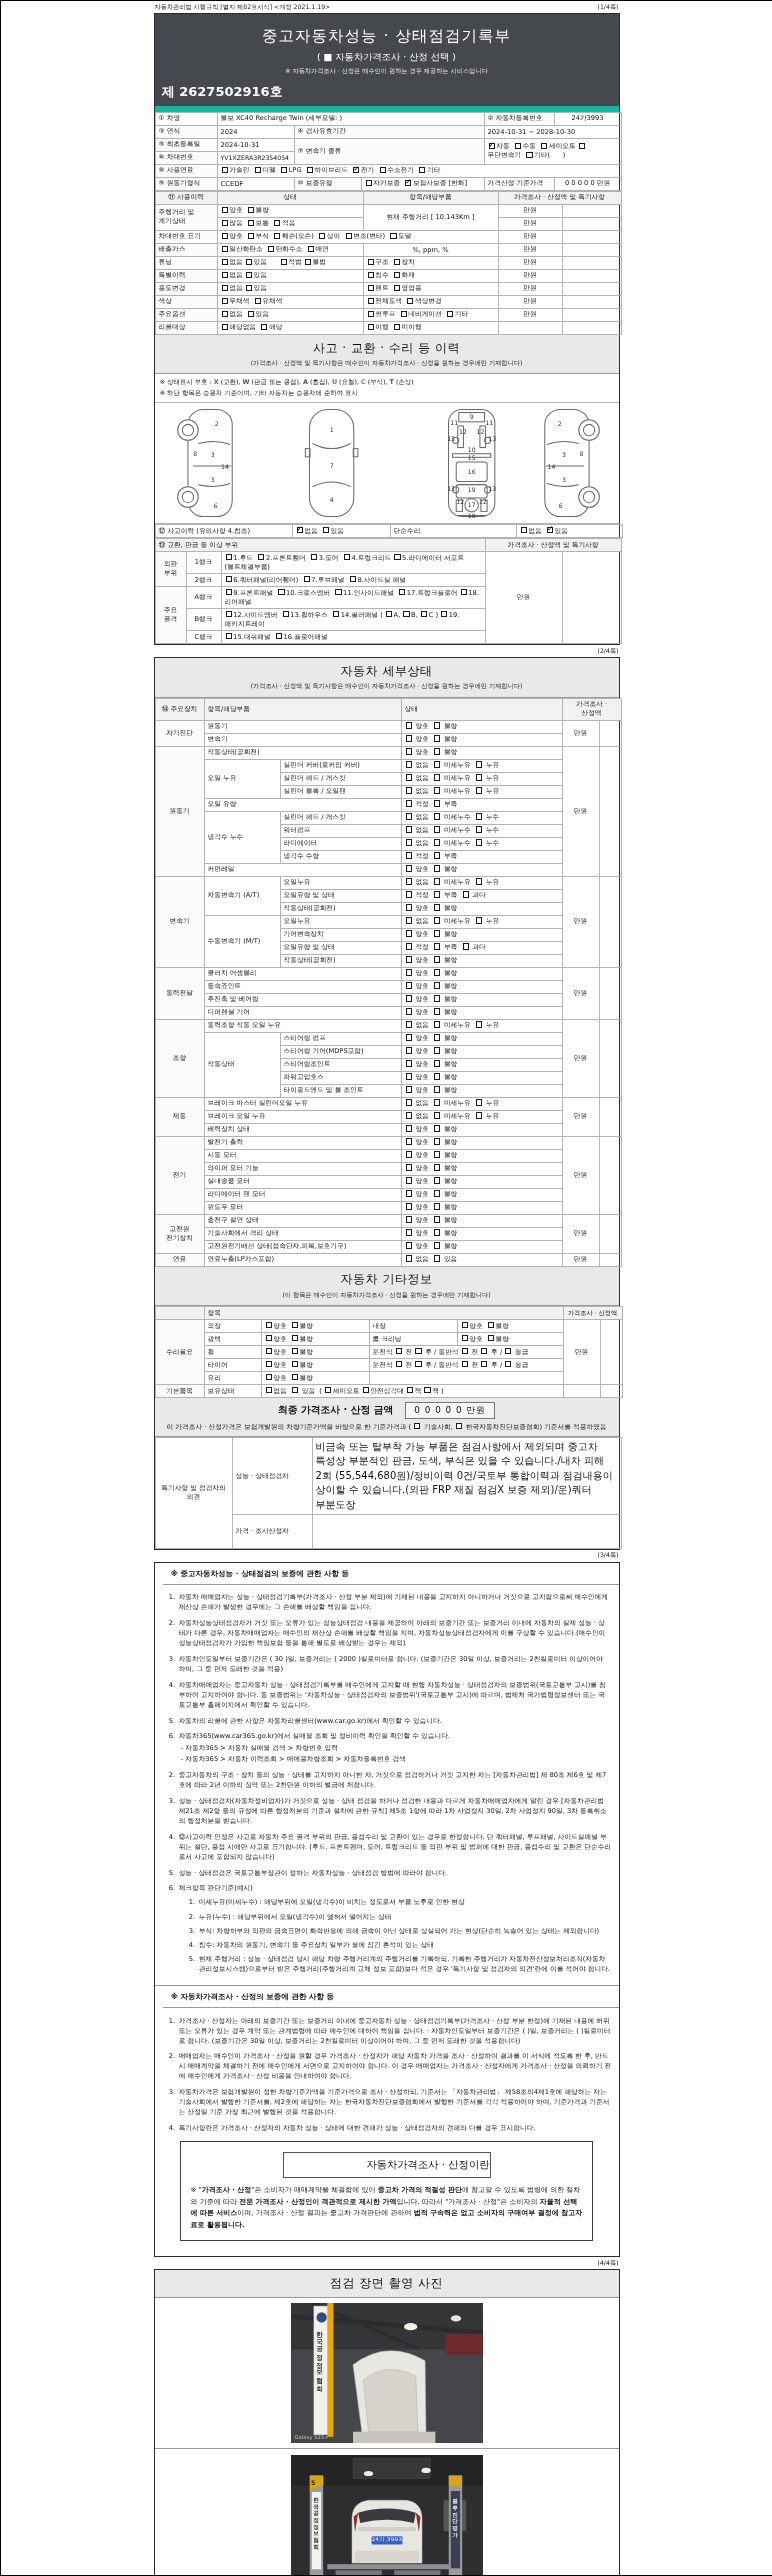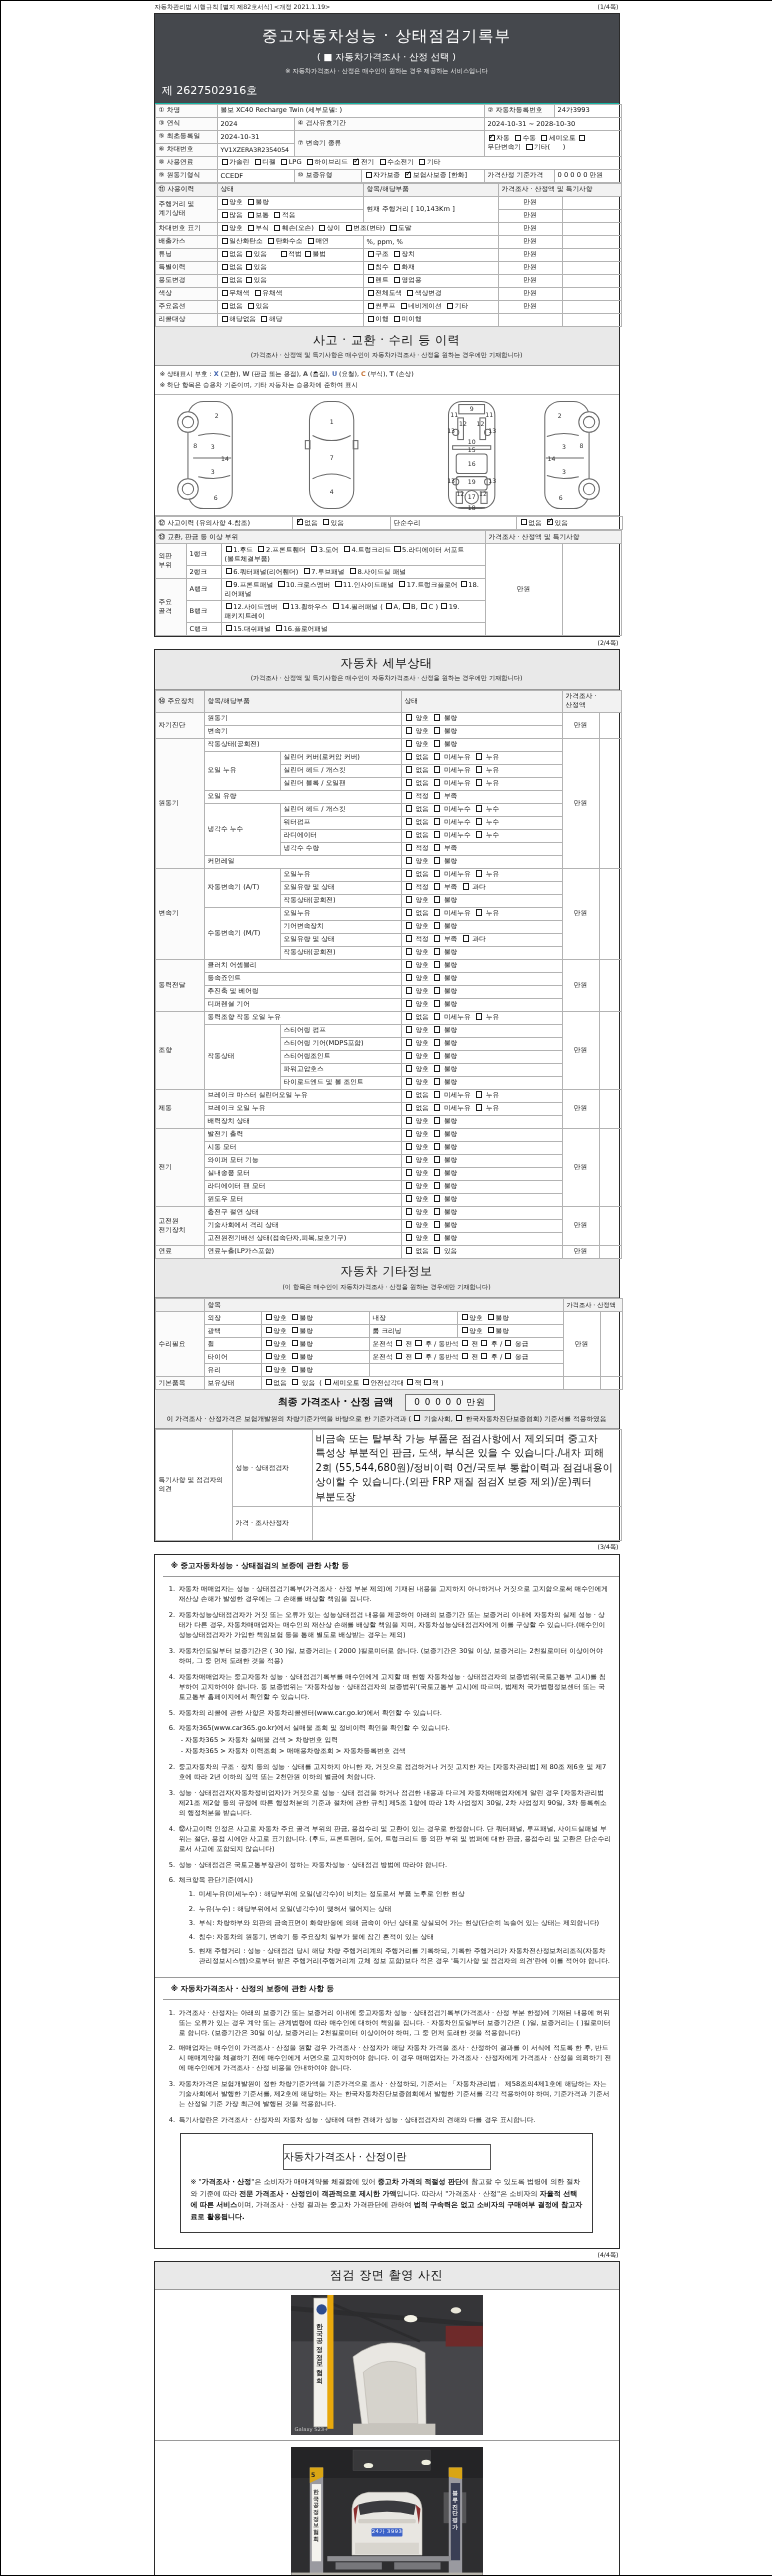--- a/index.html
+++ b/index.html
@@ -3,53 +3,53 @@
 <meta charset="utf-8">
 <style>
   html,body{margin:0;padding:0;background:#fff;}
   body{font-family:"DejaVu Sans","Liberation Sans",sans-serif;color:#111;}
   .sheet{width:773px;height:2576px;margin:0 auto;background:#fff;border:1px solid #000;box-sizing:border-box;overflow:hidden;position:relative;}
   .col{width:466px;margin:0 auto;}
   .meta{display:flex;justify-content:space-between;font-size:6.2px;color:#222;padding:1.5px 1px 1px;}
   .pageno{text-align:right;font-size:6.2px;padding:1.5px 1px;}
   .pagebox{border:1.5px solid #2b2b2b;background:#fff;}
   
-  .darkhead{background:#45484d;color:#fff;padding:5.2px 7.2px 3.1px;border-bottom:1px solid #14b8a6;}
+  .darkhead{background:#45484d;color:#fff;padding:5.2px 7.2px 3.1px;border-bottom:6px solid #14b8a6;}
   .darkhead .t1{text-align:center;font-size:15.5px;letter-spacing:1px;margin-top:7.2px;}
   .darkhead .t2{text-align:center;font-size:9.3px;margin-top:4.1px;}
   .darkhead .t3{text-align:center;font-size:6.2px;color:#e8e8e8;margin-top:2.6px;}
-  .docno{font-size:11px;font-weight:normal;margin:7.2px 0 2.1px;}
+  .docno{font-size:13px;font-weight:bold;margin:7.2px 0 2.1px;}
   
   .sechead{background:#e9e9e9;text-align:center;padding:4.6px 0 5.2px;border-bottom:0.5px solid #9a9a9a;}
   .sechead .st{font-size:12px;letter-spacing:0.5px;}
   .sechead .sn{font-size:6.2px;margin-top:2.6px;color:#222;}
   table{width:100%;border-collapse:collapse;table-layout:fixed;font-size:6.7px;}
   td,th{border:0.5px solid #b3b3b3;padding:1.5px 3.1px;vertical-align:middle;word-break:keep-all;}
   .lbl{background:#fbfbfb;}
-  .cntr{}
+  .cntr{text-align:center;}
   .price{text-align:center;}
   .head-row td{background:#f2f2f2;}
   
   .cb{display:inline-block;width:6.2px;height:6.2px;border:1px solid #1c1c1c;box-sizing:border-box;margin:0 1.5px 0 1px;vertical-align:-0.5px;position:relative;background:#fff;}
   .cb.on::after{content:"✓";position:absolute;left:-1px;top:-4.1px;font-size:7.7px;font-weight:bold;color:#000;}
   .opt{font-size:6.7px;}
   
   .diagram{border-bottom:0.5px solid #b3b3b3;}
   .diagram svg{display:block;margin:0 auto;}
   .legend{font-size:6.4px;padding:3.1px 5.2px;border-bottom:0.5px solid #b3b3b3;line-height:1.7;}
   
   .nsec{border-bottom:0.5px solid #9a9a9a;padding:5.7px 8.2px;font-size:7.5px;font-weight:bold;background:#fff;margin-left:8px;}
   .nbody{padding:7.2px 7.2px 5.2px;font-size:6.7px;line-height:1.5;border-bottom:0.5px solid #9a9a9a;}
   .nitem{display:flex;margin:0 0 5.7px;}
   .nnum{width:13.4px;flex:none;text-align:right;padding-right:3.6px;}
   .ntxt{flex:1;}
   .nsub{margin:1.5px 0 0 2.1px;}
   .nsub2{display:flex;margin:4.1px 0 0 3.1px;}
   .defbox{border:1px solid #3a3a3a;margin:8.2px 18.5px 10.3px;padding:7.2px 9.3px 8.2px;}
-  .defbox .dt{border:0.5px solid #555;width:206px;margin:2.1px auto 7.2px;text-align:left;font-size:10.3px;padding:4.6px 0;}
+  .defbox .dt{border:0.5px solid #555;width:206px;margin:2.1px auto 7.2px;text-align:right;font-size:10.3px;padding:4.6px 0;}
   .defbox .dp{font-size:7px;line-height:1.65;}
   .b{font-weight:bold;}
   
   .finalband{background:#e9e9e9;text-align:center;padding:4.1px 0 4.6px;border-bottom:0.5px solid #9a9a9a;}
   .finalband .fb1{font-size:9.8px;font-weight:bold;display:inline-block;vertical-align:middle;}
   .finalband .fb2{display:inline-block;vertical-align:middle;border:0.5px solid #777;background:#f6f6f6;font-size:8.8px;padding:1.5px 8.2px;margin-left:9.3px;letter-spacing:1px;}
   .finalband .fb3{font-size:6.4px;margin-top:3.6px;font-weight:normal;}
   
   .photo-row{border-bottom:0.5px solid #9a9a9a;padding:5.2px 0;display:flex;justify-content:center;background:#fff;}
   .photo{width:192px;height:140px;position:relative;overflow:hidden;background:#39393b;}

